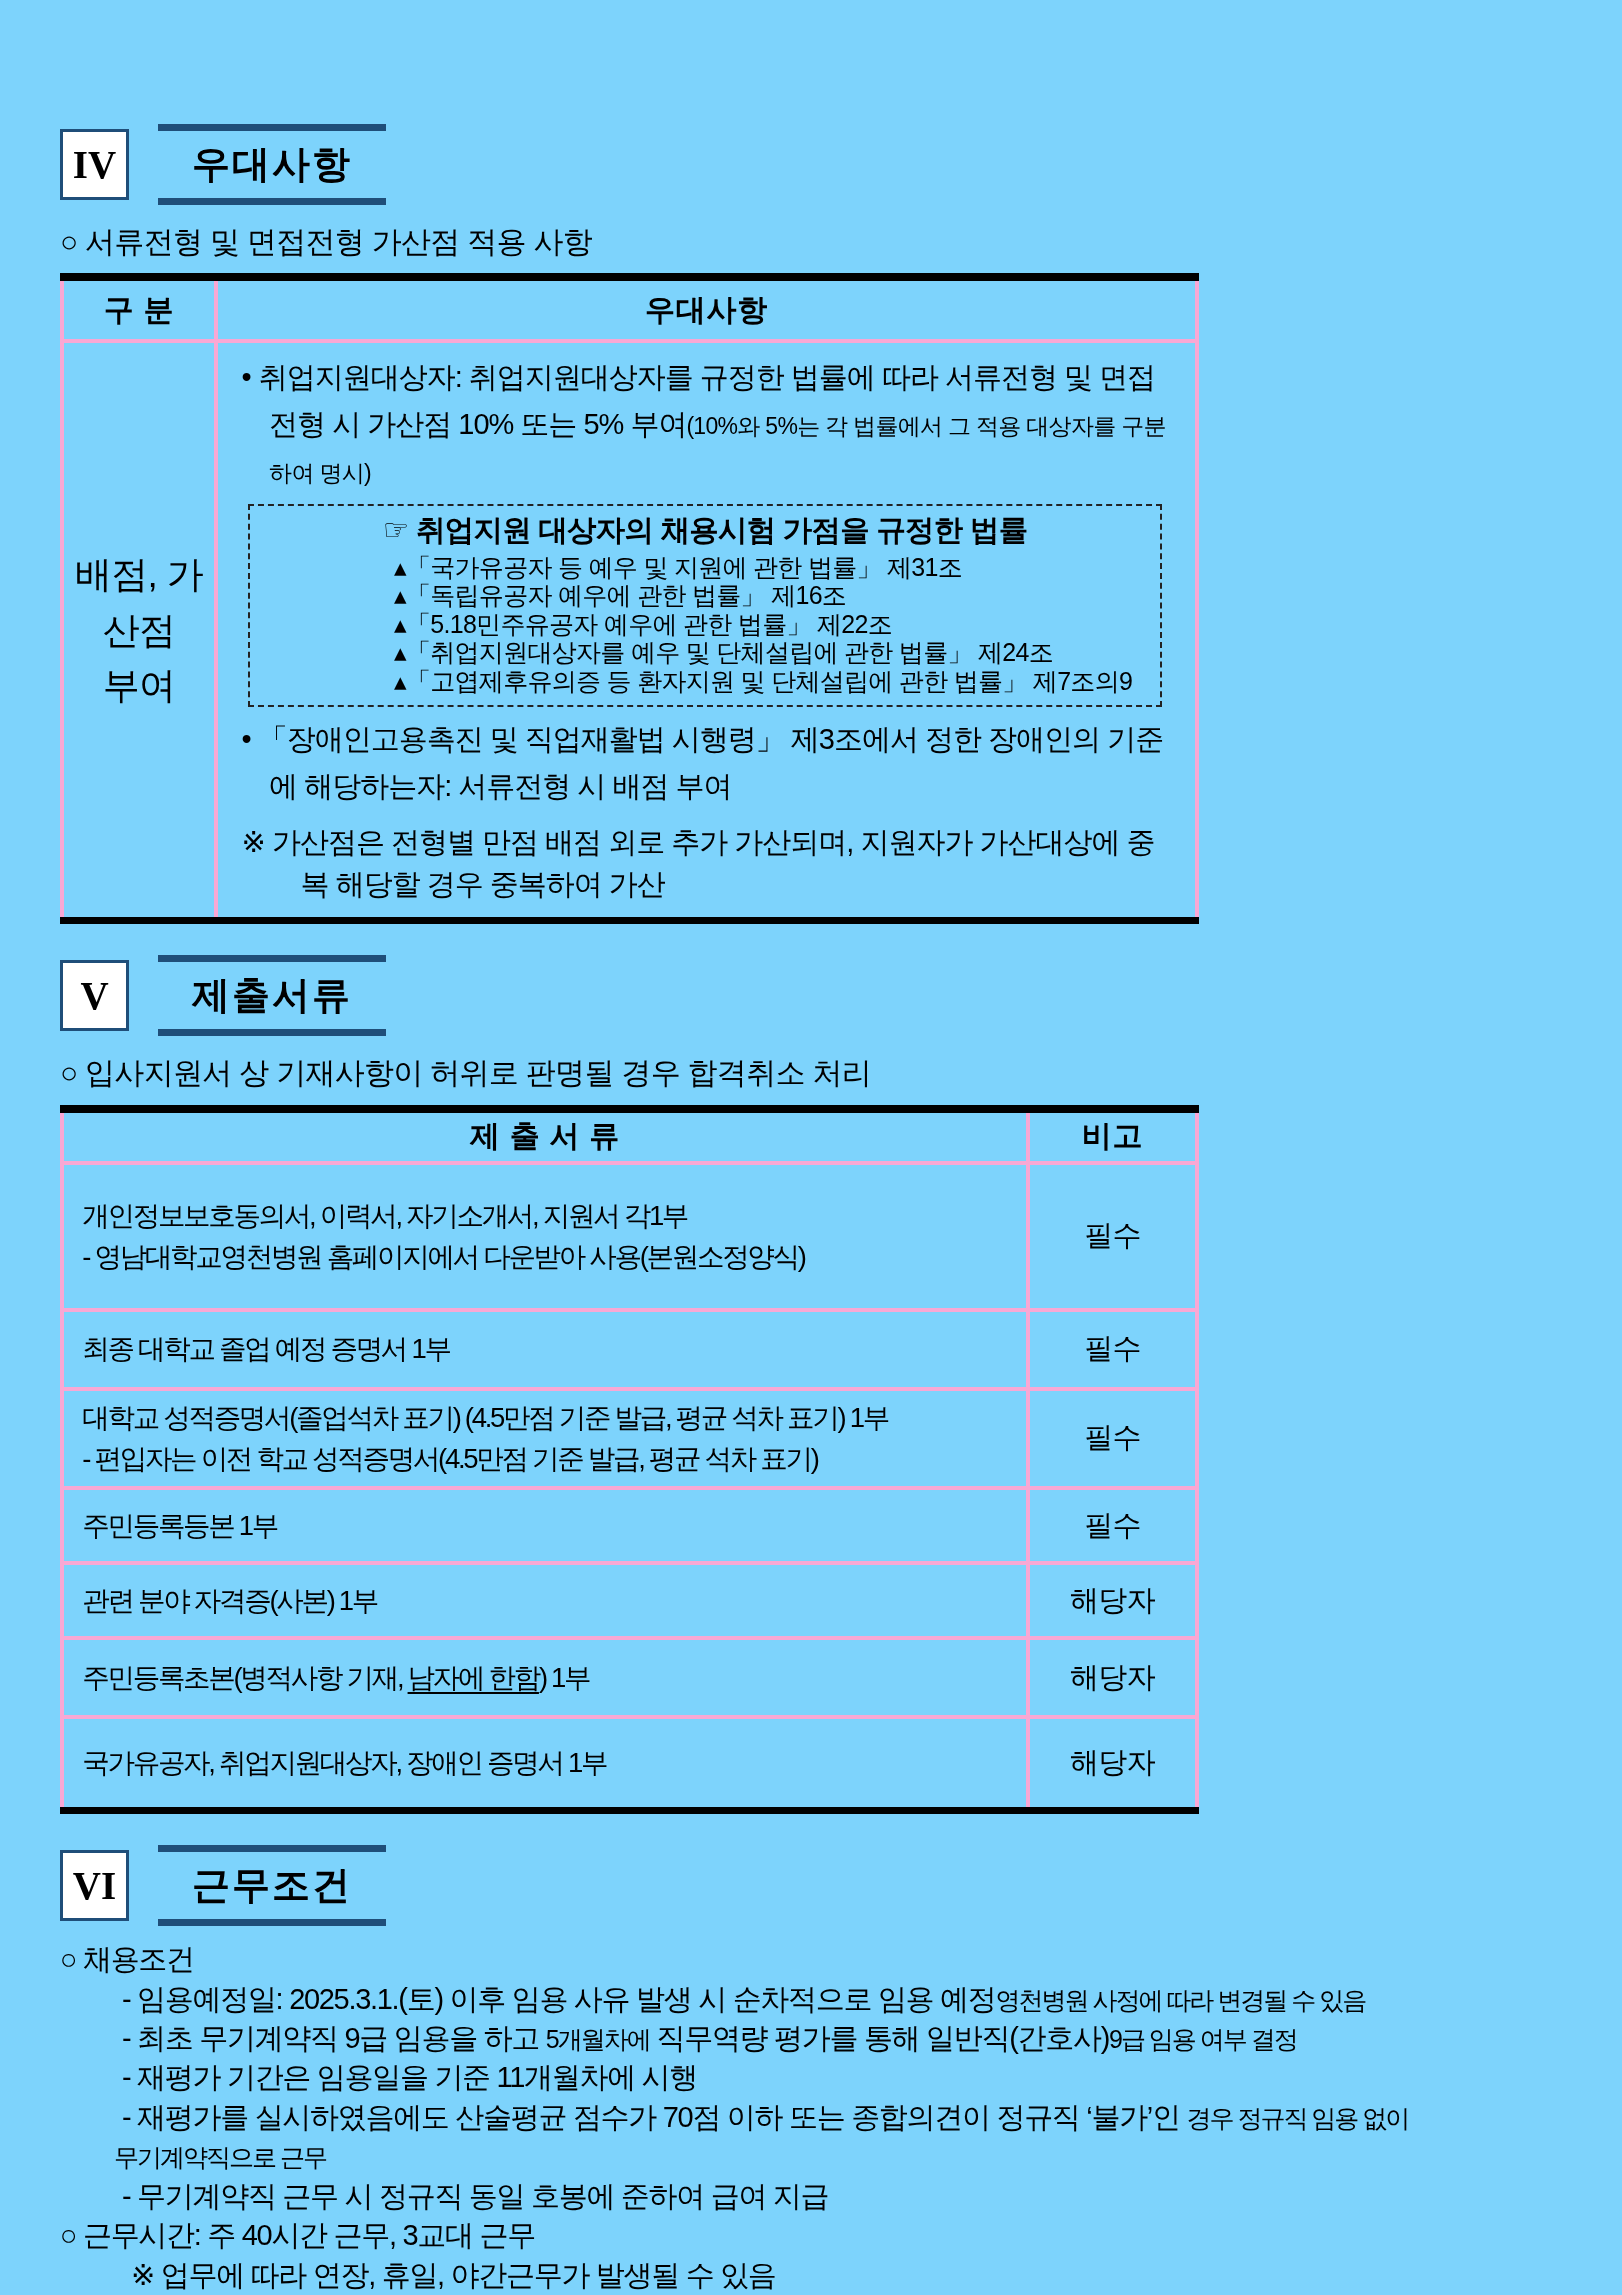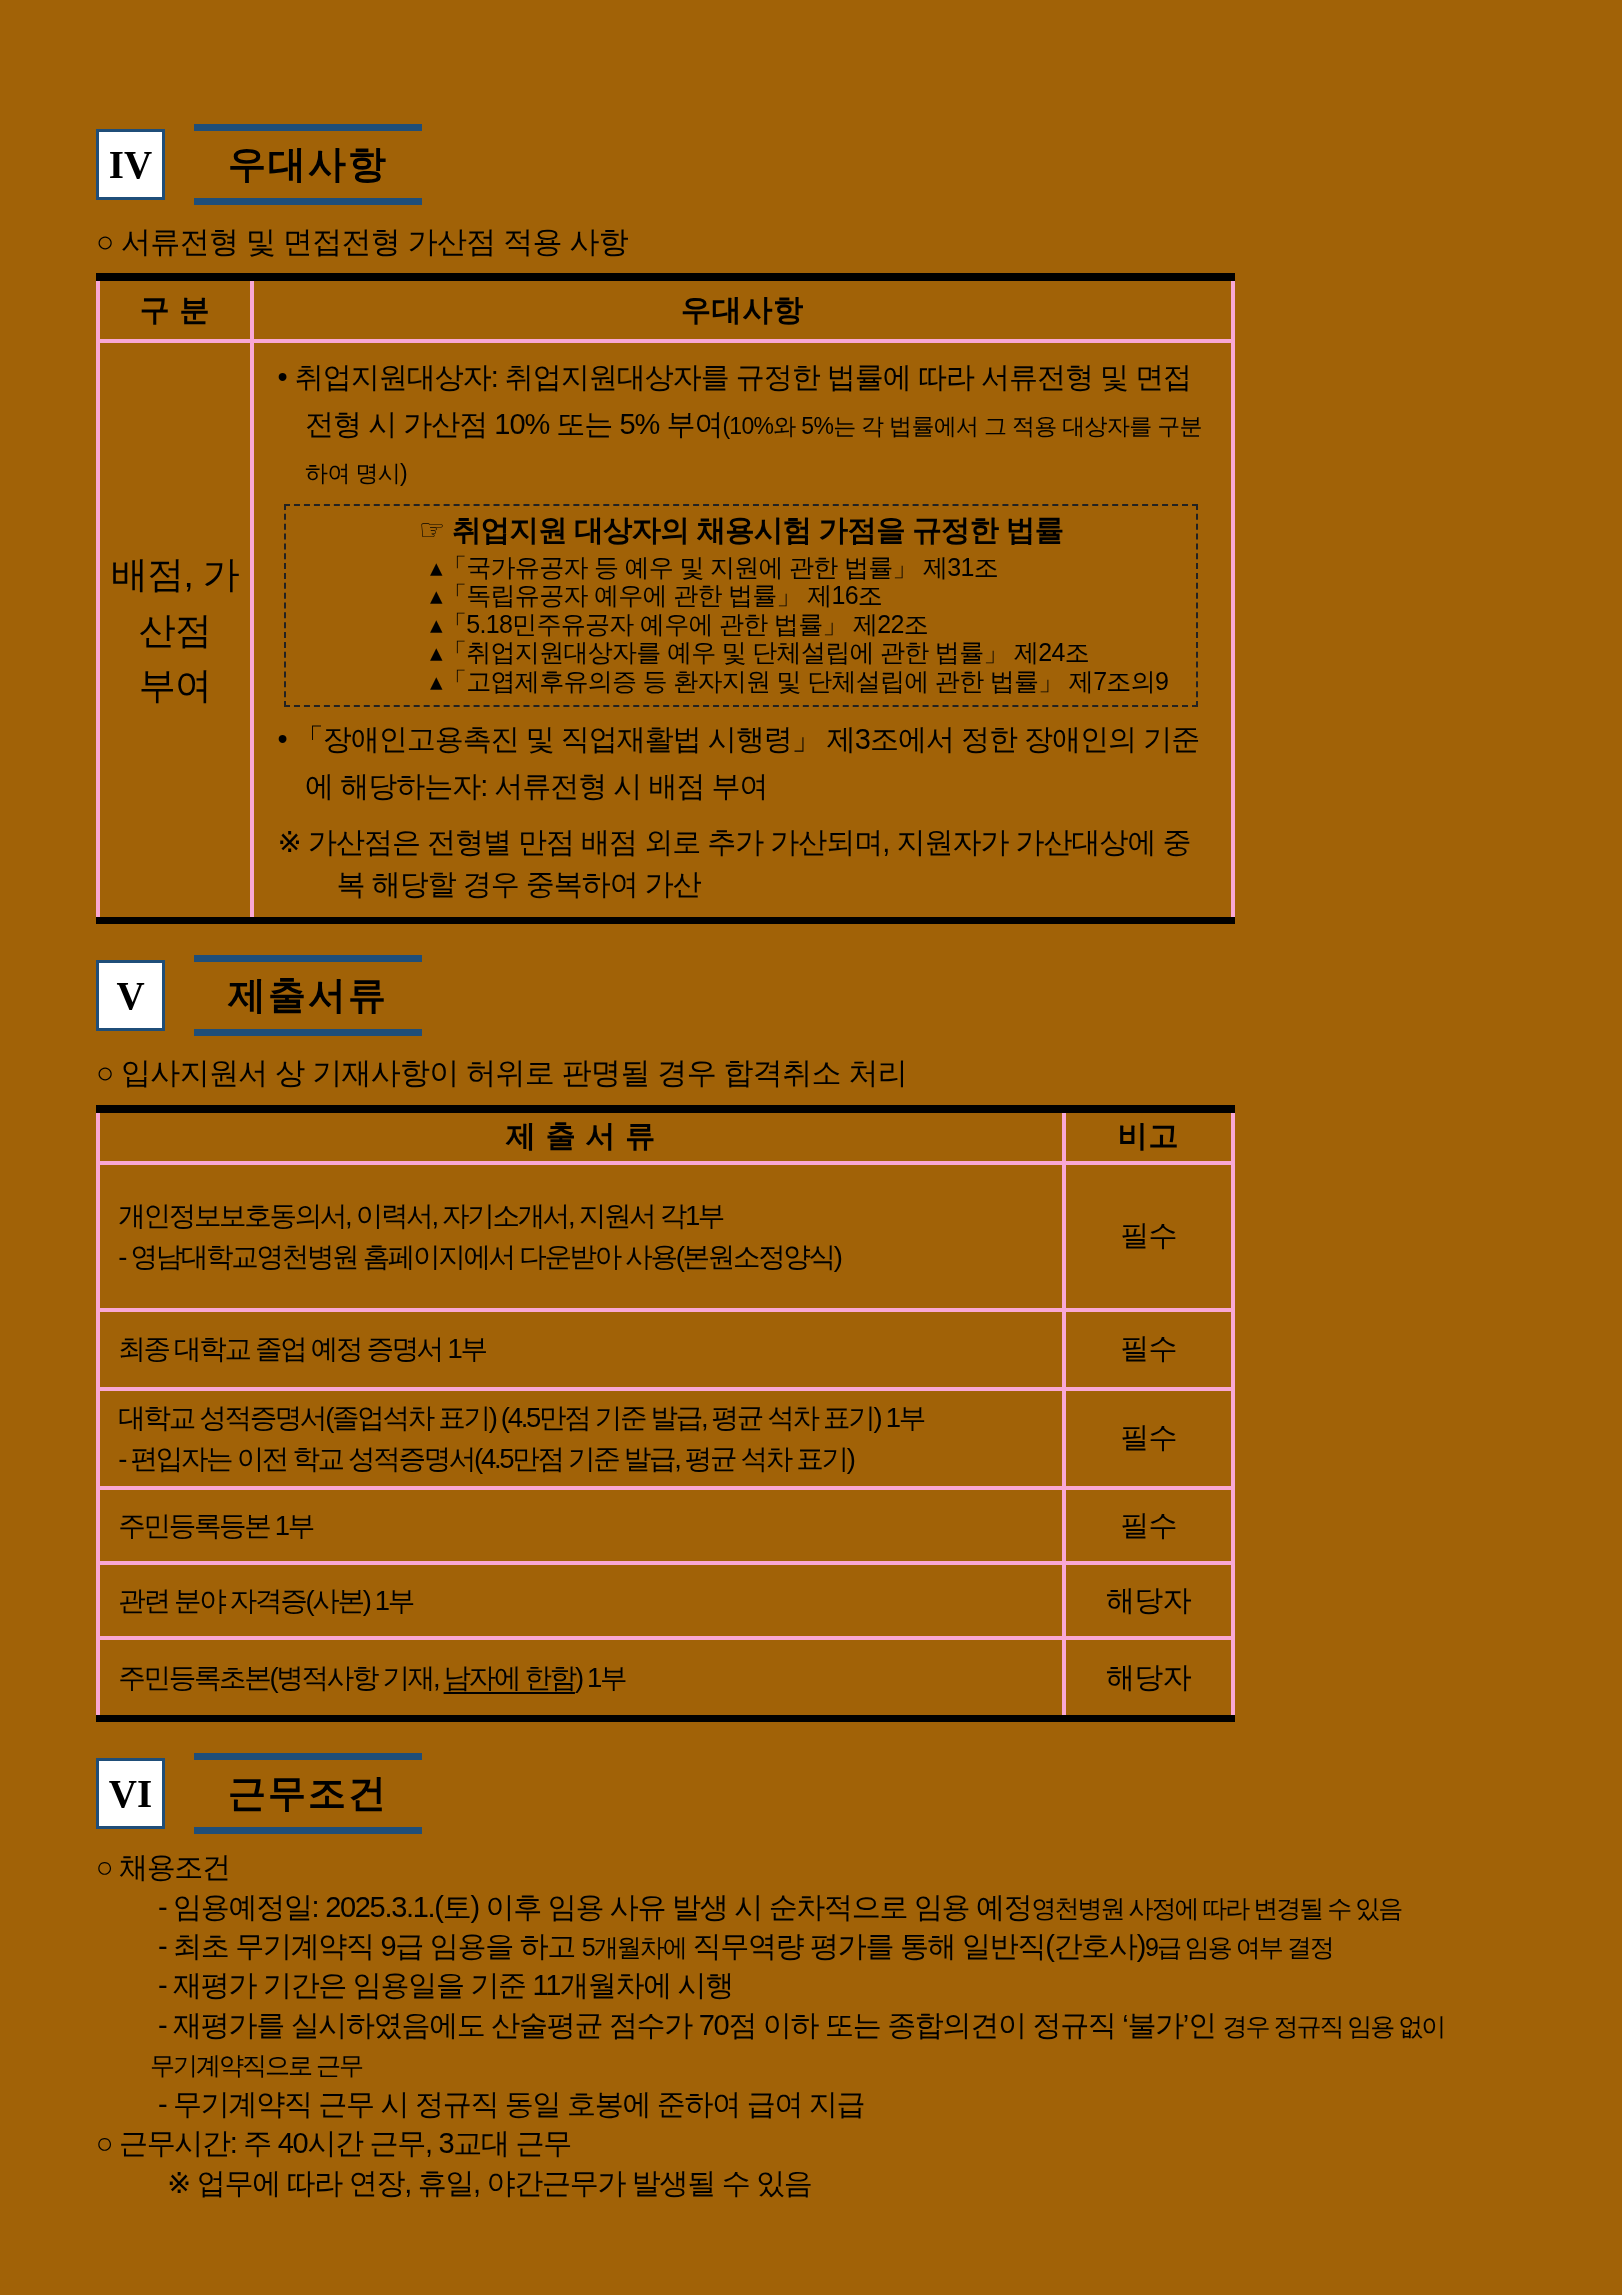--- a/index.html
+++ b/index.html
@@ -1,21 +1,21 @@
 <!DOCTYPE html>
 <html lang="ko" style="font-size:10.5px"><head>
 <meta charset="utf-8">
 <style>
   html,body{margin:0;padding:0;background:#e8e8e8;}
   .page{
     position:relative;
     width:1622px;height:2295px;
-    background:#a16207;
+    background:#7dd3fc;
     box-sizing:border-box;
-    padding:124px 39px 0 96px;
+    padding:124px 39px 0 60px;
     font-family:"Liberation Sans","DejaVu Sans",sans-serif;
     color:#000;
     overflow:hidden;
   }
   
   .sec-head{display:flex;align-items:center;gap:29px;margin:0 0 11.8px 0;}
   .num-box{
     width:63px;height:65px;border:3.9px solid #1f4e79;
     display:flex;align-items:center;justify-content:center;
     font-family:"Liberation Serif","DejaVu Serif",serif;
@@ -184,20 +184,26 @@
           <div class="dl">관련 분야 자격증(사본) 1부</div>
         </td>
         <td class="notecell">해당자</td>
       </tr>
       <tr>
         <td class="doc">
           <div class="dl"><span>주민등록초본(병적사항 기재, </span><span class="ul">남자에 한함</span><span>) 1부</span></div>
         </td>
         <td class="notecell">해당자</td>
       </tr>
+      <tr>
+        <td class="doc">
+          <div class="dl">국가유공자, 취업지원대상자, 장애인 증명서 1부</div>
+        </td>
+        <td class="notecell">해당자</td>
+      </tr>
       </tbody>
     </table>
   </div>
 
   <div class="sect">
     <div class="sec-head">
       <div class="num-box">
         <span>VI</span>
       </div>
       <div class="title-band">근무조건</div>

